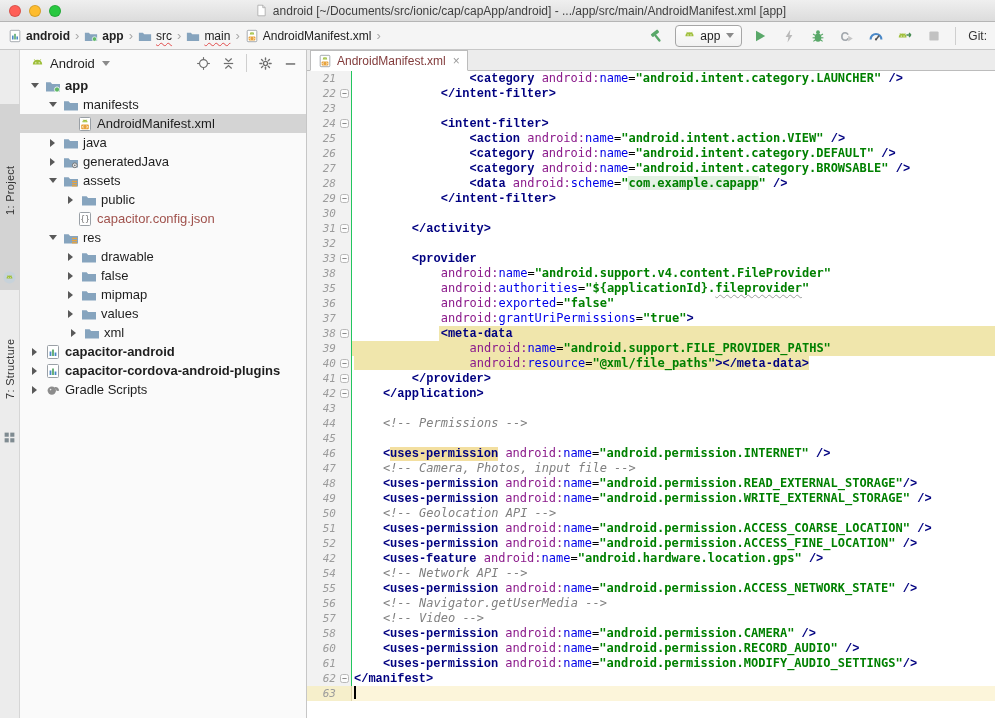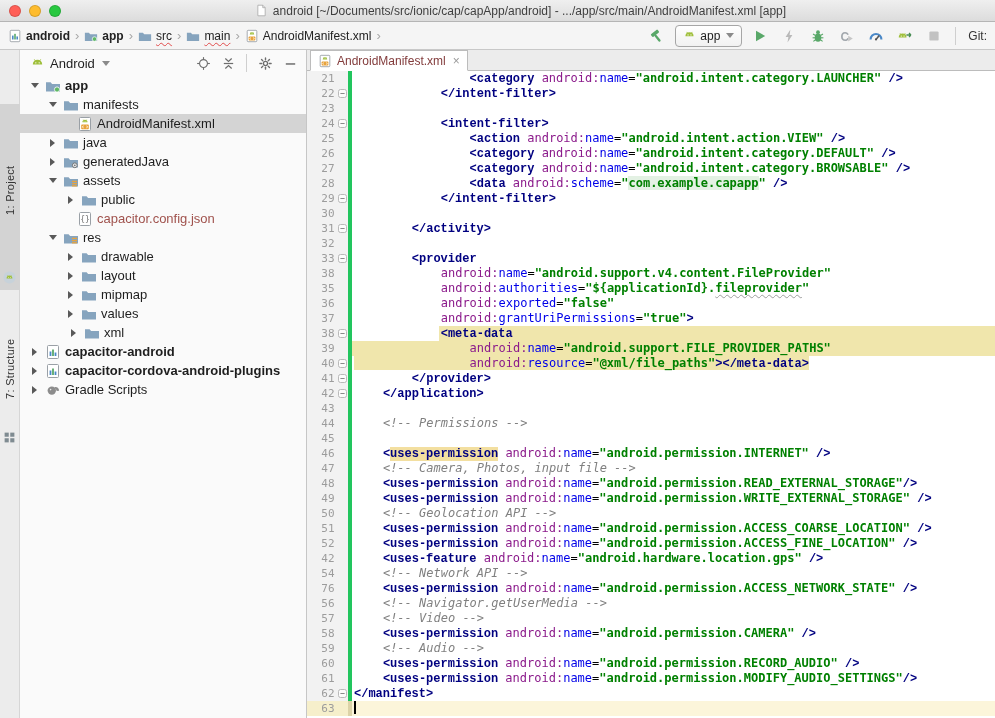--- a/index.html
+++ b/index.html
@@ -61,21 +61,21 @@
   #editor { position:absolute; left:307px; top:50px; right:0; bottom:0; background:#fff; }
   #tabbar { position:absolute; left:0; top:0; right:0; height:21px; background:#ECECEC; border-bottom:1px solid #BCBCBC; display:flex; align-items:flex-end; }
   .etab { display:flex; align-items:center; gap:5px; background:#FFF; border:1px solid #BCBCBC; border-bottom:1px solid #FFF;
     height:21px; margin-left:3px; margin-bottom:-1px; padding:0 7px; font-size:12px; color:var(--tab_status); }
   .etab .close { color:#9A9A9A; font-size:12px; margin-left:2px; cursor:default; }
 
   #code { position:absolute; left:0; top:21px; right:0; bottom:0; overflow:hidden;
     font-family:"DejaVu Sans Mono", monospace; font-size:12px; }
   .cl { display:flex; height:15px; line-height:15px; }
   .cl.cur { background:var(--caret_row); }
-  .gut { width:45px; flex:none; background:#F2F2F2; border-right:4px solid #22c55e; display:flex; }
+  .gut { width:45px; flex:none; background:#F2F2F2; border-right:1px solid #22c55e; display:flex;font-style:italic; }
   .cl.cur .gut { background:#F6EFCB; border-right-color:#DCD3A8; }
   .ln { width:31px; text-align:right; color:#9C9C9C; font-size:11px; padding-right:2px; }
   .foldc { width:12px; display:flex; align-items:center; justify-content:center; }
   .ct { flex:1; white-space:pre; padding-left:2px; }
 
   .tag { color:var(--tag); font-weight:bold;font-family:Liberation Mono, monospace; }
   .ns  { color:var(--ns_prefix); }
   .attr{ color:var(--attr_name); }
   .str { color:var(--string); font-weight:bold; }
   .com { color:var(--comment); font-style:italic; }
@@ -490,21 +490,21 @@
       </div>
       <div class="trow" style="padding-left:44px">
         <span class="arrbox">
           <span class="arr-closed"></span>
         </span>
         <span class="ticon" style="width:16px;height:16px">
           <svg width="16" height="16" viewBox="0 0 16 16">
             <path d="M1 4.2 h4.6 l1.5 1.8 H15 V13.6 H1 Z" fill="#86A4BE"></path>
           </svg>
         </span>
-        <span style="">layout</span>
+        <span style="">false</span>
       </div>
       <div class="trow" style="padding-left:44px">
         <span class="arrbox">
           <span class="arr-closed"></span>
         </span>
         <span class="ticon" style="width:16px;height:16px">
           <svg width="16" height="16" viewBox="0 0 16 16">
             <path d="M1 4.2 h4.6 l1.5 1.8 H15 V13.6 H1 Z" fill="#86A4BE"></path>
           </svg>
         </span>
@@ -876,21 +876,21 @@
       </div>
       <div class="cl">
         <span class="gut">
           <span class="ln">54</span>
           <span class="foldc"></span>
         </span>
         <span class="ct" style=""><span class="pln">    </span><span class="com">&lt;!-- Network API --&gt;</span></span>
       </div>
       <div class="cl">
         <span class="gut">
-          <span class="ln">76</span>
+          <span class="ln">55</span>
           <span class="foldc"></span>
         </span>
         <span class="ct" style=""><span class="pln">    </span><span class="tag">&lt;uses-permission</span><span class="pln"> </span><span class="ns">android:</span><span class="attr">name</span><span class="pln">=</span><span class="str">"android.permission.ACCESS_NETWORK_STATE"</span><span class="pln"> </span><span class="tag">/&gt;</span></span>
       </div>
       <div class="cl">
         <span class="gut">
           <span class="ln">56</span>
           <span class="foldc"></span>
         </span>
         <span class="ct" style=""><span class="pln">    </span><span class="com">&lt;!-- Navigator.getUserMedia --&gt;</span></span>
@@ -901,27 +901,20 @@
           <span class="foldc"></span>
         </span>
         <span class="ct" style=""><span class="pln">    </span><span class="com">&lt;!-- Video --&gt;</span></span>
       </div>
       <div class="cl">
         <span class="gut">
           <span class="ln">58</span>
           <span class="foldc"></span>
         </span>
         <span class="ct" style=""><span class="pln">    </span><span class="tag">&lt;uses-permission</span><span class="pln"> </span><span class="ns">android:</span><span class="attr">name</span><span class="pln">=</span><span class="str">"android.permission.CAMERA"</span><span class="pln"> </span><span class="tag">/&gt;</span></span>
-      </div>
-      <div class="cl">
-        <span class="gut">
-          <span class="ln">59</span>
-          <span class="foldc"></span>
-        </span>
-        <span class="ct" style=""><span class="pln">    </span><span class="com">&lt;!-- Audio --&gt;</span></span>
       </div>
       <div class="cl">
         <span class="gut">
           <span class="ln">60</span>
           <span class="foldc"></span>
         </span>
         <span class="ct" style=""><span class="pln">    </span><span class="tag">&lt;uses-permission</span><span class="pln"> </span><span class="ns">android:</span><span class="attr">name</span><span class="pln">=</span><span class="str">"android.permission.RECORD_AUDIO"</span><span class="pln"> </span><span class="tag">/&gt;</span></span>
       </div>
       <div class="cl">
         <span class="gut">

